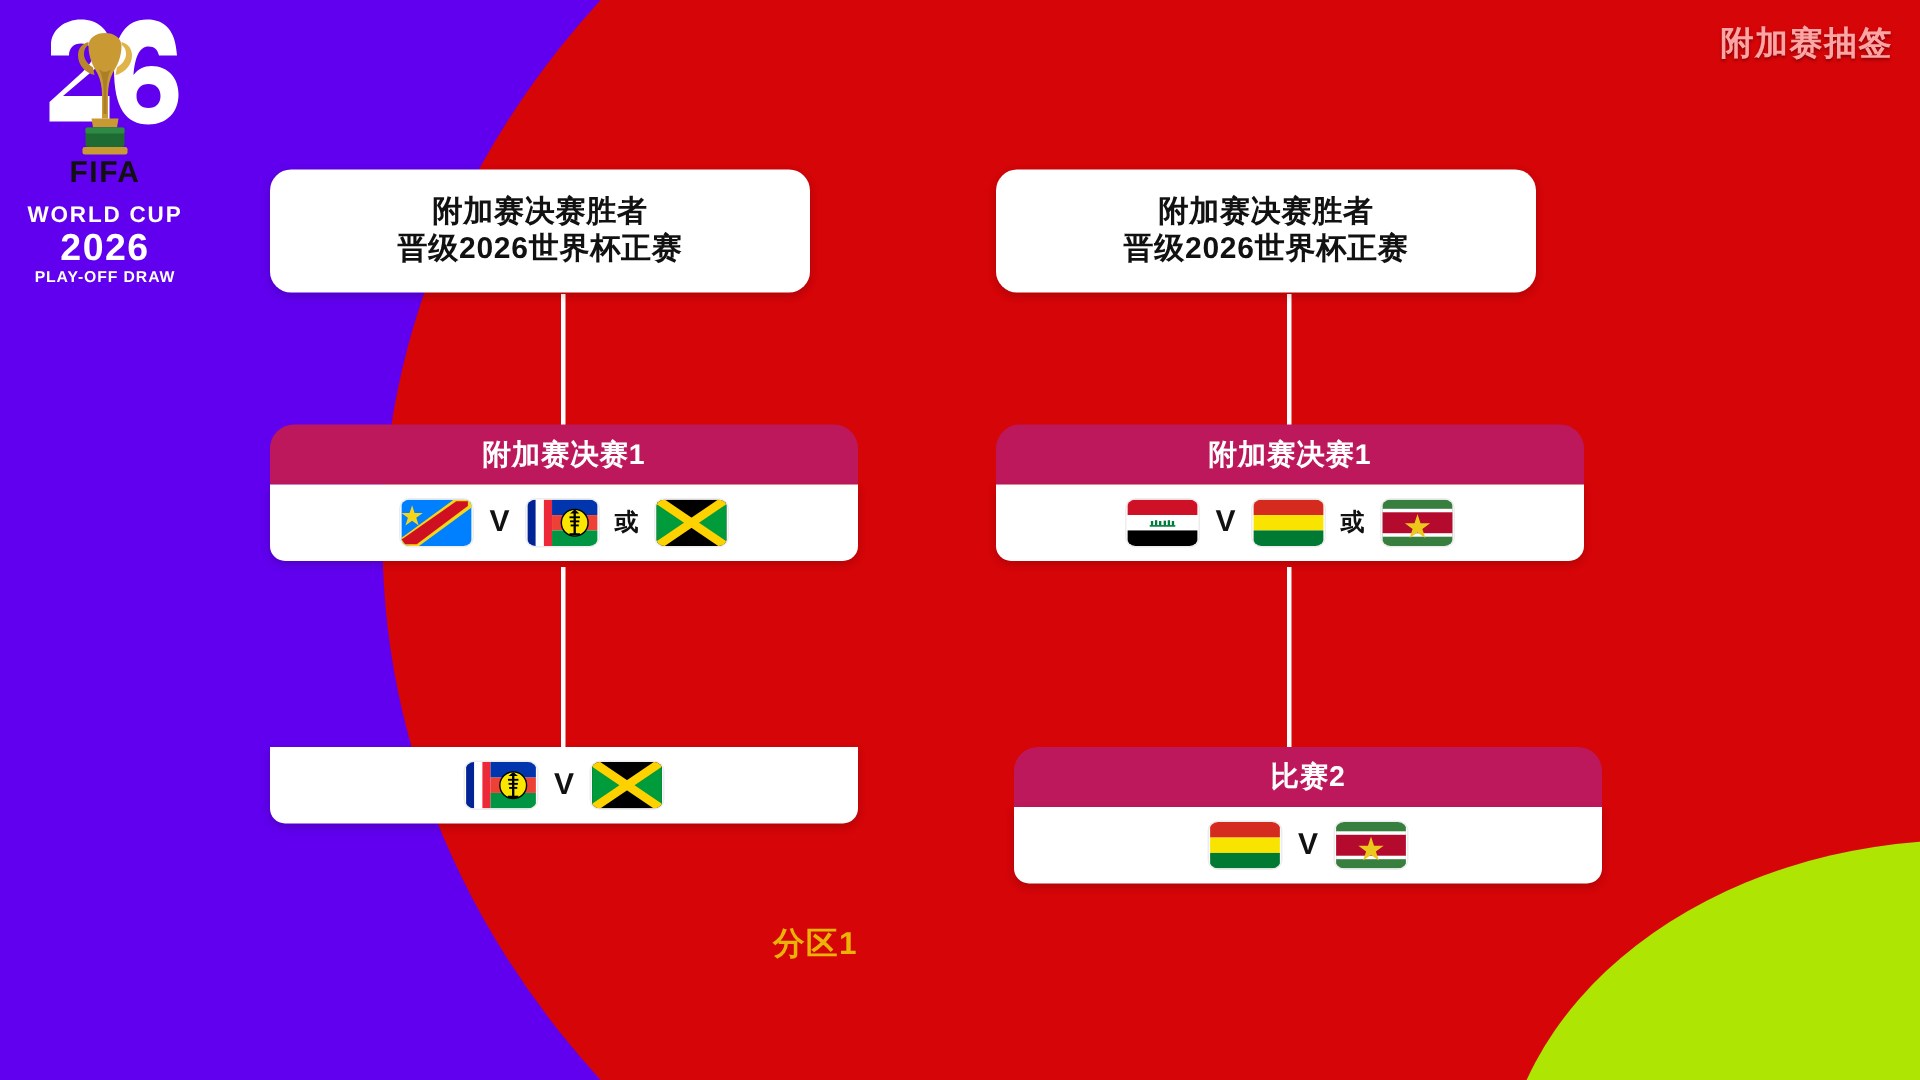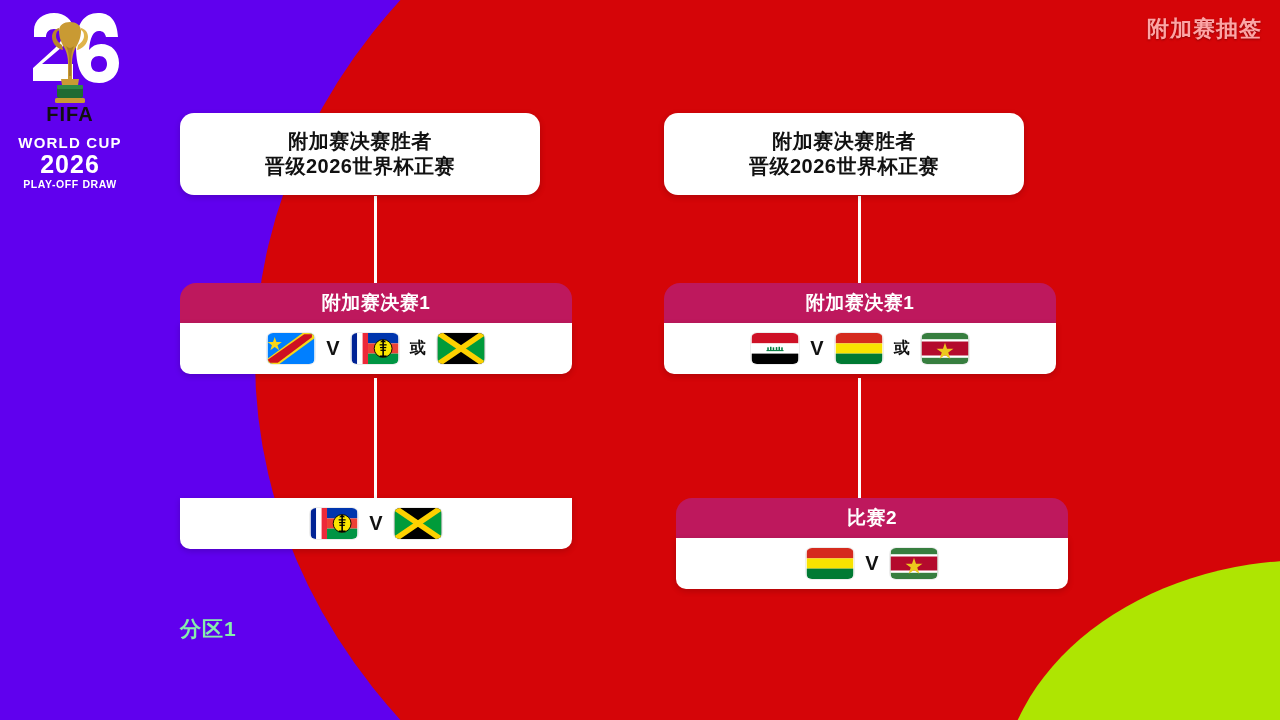--- a/index.html
+++ b/index.html
@@ -71,22 +71,22 @@
   
   .flag{
     width:48px;height:31px;border-radius:6px;overflow:hidden;
     position:relative;display:inline-block;flex:0 0 auto;
     box-shadow:0 0 0 1px rgba(0,0,0,.07);
   }
   .flag svg{display:block;width:100%;height:100%;}
 
   
   .zone-label{
-    position:absolute;color:#86efac;font-size:21px;font-weight:bold;letter-spacing:1px;
-    text-align:left;width:392px;
+    position:absolute;color:#eab308;font-size:21px;font-weight:bold;letter-spacing:1px;
+    text-align:right;width:392px;
   }
 </style>
 </head>
 <body>
 
 <div id="stage">
 
   <div class="bg-layer bg-purple"></div>
   <div class="bg-maroon"></div>
   <div class="bg-maroon-fill"></div>

